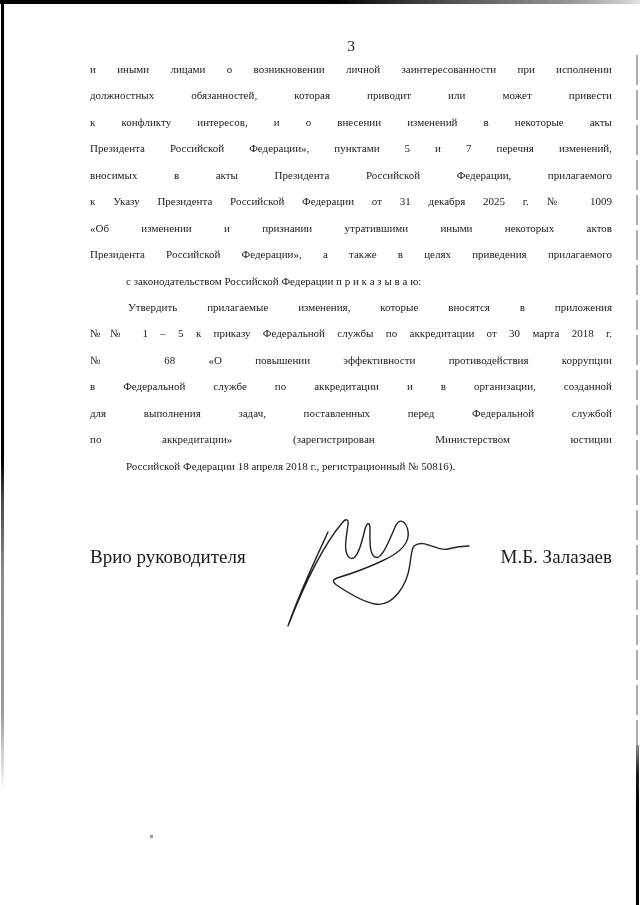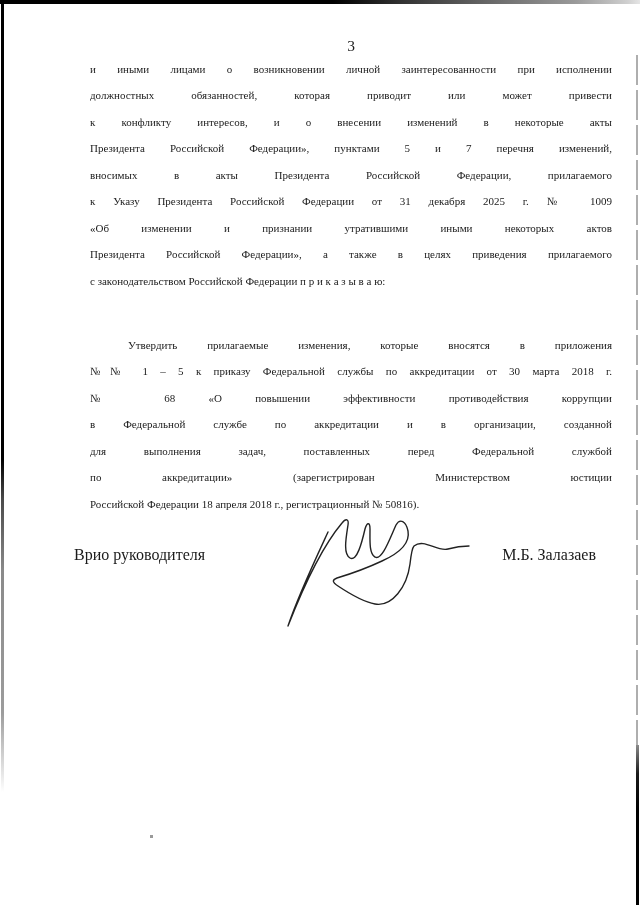--- a/index.html
+++ b/index.html
@@ -64,30 +64,30 @@
   .line {
     display: block;
     height: 26.45px;
     text-align: justify;
     text-align-last: justify;
     white-space: normal;
   }
   .line.last {
     text-align: left;
     text-align-last: left;
+    margin-left: 36px;
   }
   .line.indent {
     text-indent: 38px;
-    margin-top: 38px;
   }
   .signature-row {
     position: absolute;
-    left: 74px; top: 546px;
+    left: 90px; top: 546px;
     width: 522px;
-    font-size: 16px;
+    font-size: 19px;
     display: flex;
     justify-content: space-between;
     align-items: flex-start;
   }
   .autograph {
     position: absolute;
     left: 262px; top: 511px;
     width: 222px; height: 130px;
   }
 </style>

